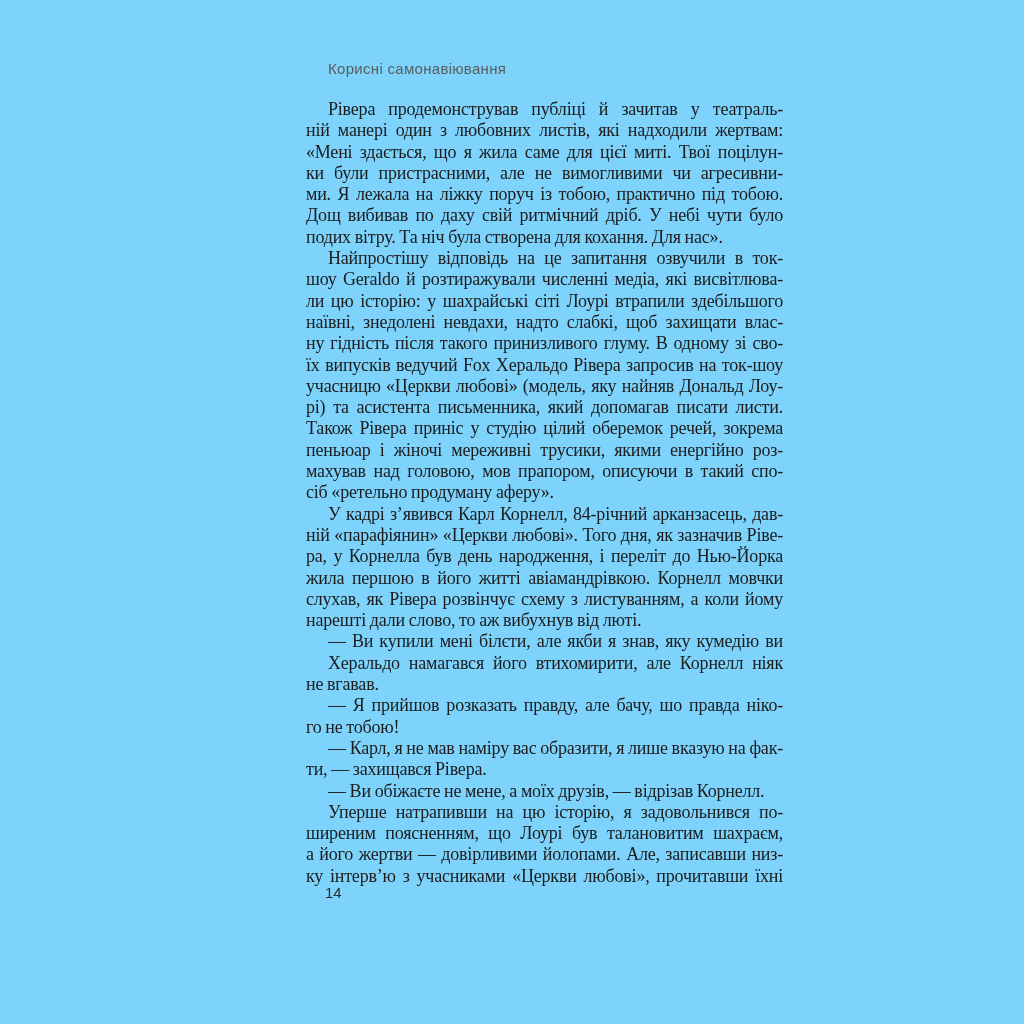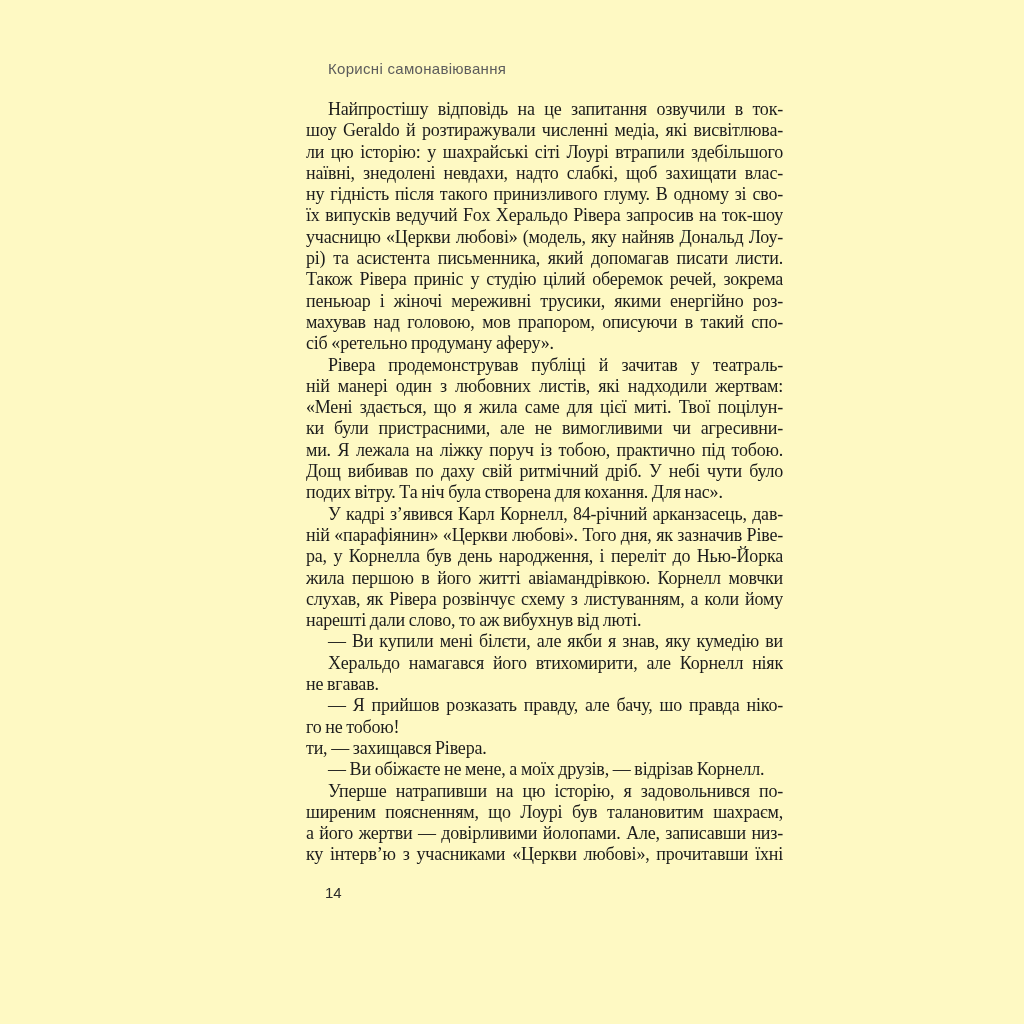--- a/index.html
+++ b/index.html
@@ -1,20 +1,20 @@
 <!DOCTYPE html>
 <html><head>
 <meta charset="utf-8">
 <style>
   html, body { margin: 0; padding: 0; background: #ffffff; }
   .page {
     position: relative;
     width: 1024px;
     height: 1024px;
-    background: #fef9c3;
+    background: #7dd3fc;
     font-family: "Liberation Serif", "DejaVu Serif", serif;
     overflow: hidden;
   }
   .running-header {
     position: absolute;
     left: 328px;
     top: 60px;
     font-family: "Liberation Sans", "DejaVu Sans", sans-serif;
     font-size: 15px;
     line-height: 18px;
@@ -51,41 +51,41 @@
   }
 </style>
 </head>
 <body>
 
 <div class="page">
   <div class="running-header">Корисні самонавіювання</div>
 
   <div class="body-text">
       <div class="paragraph">
+        <div class="line indent">Рівера продемонстрував публіці й зачитав у театраль-</div>
+        <div class="line">ній манері один з любовних листів, які надходили жертвам:</div>
+        <div class="line">«Мені здається, що я жила саме для цієї миті. Твої поцілун-</div>
+        <div class="line">ки були пристрасними, але не вимогливими чи агресивни-</div>
+        <div class="line">ми. Я лежала на ліжку поруч із тобою, практично під тобою.</div>
+        <div class="line">Дощ вибивав по даху свій ритмічний дріб. У небі чути було</div>
+        <div class="line no-just">подих вітру. Та ніч була створена для кохання. Для нас».</div>
+      </div>
+      <div class="paragraph">
         <div class="line indent">Найпростішу відповідь на це запитання озвучили в ток-</div>
         <div class="line">шоу Geraldo й розтиражували численні медіа, які висвітлюва-</div>
         <div class="line">ли цю історію: у шахрайські сіті Лоурі втрапили здебільшого</div>
         <div class="line">наївні, знедолені невдахи, надто слабкі, щоб захищати влас-</div>
         <div class="line">ну гідність після такого принизливого глуму. В одному зі сво-</div>
         <div class="line">їх випусків ведучий Fox Херальдо Рівера запросив на ток-шоу</div>
         <div class="line">учасницю «Церкви любові» (модель, яку найняв Дональд Лоу-</div>
         <div class="line">рі) та асистента письменника, який допомагав писати листи.</div>
         <div class="line">Також Рівера приніс у студію цілий оберемок речей, зокрема</div>
         <div class="line">пеньюар і жіночі мереживні трусики, якими енергійно роз-</div>
         <div class="line">махував над головою, мов прапором, описуючи в такий спо-</div>
         <div class="line no-just">сіб «ретельно продуману аферу».</div>
-      </div>
-      <div class="paragraph">
-        <div class="line indent">Рівера продемонстрував публіці й зачитав у театраль-</div>
-        <div class="line">ній манері один з любовних листів, які надходили жертвам:</div>
-        <div class="line">«Мені здається, що я жила саме для цієї миті. Твої поцілун-</div>
-        <div class="line">ки були пристрасними, але не вимогливими чи агресивни-</div>
-        <div class="line">ми. Я лежала на ліжку поруч із тобою, практично під тобою.</div>
-        <div class="line">Дощ вибивав по даху свій ритмічний дріб. У небі чути було</div>
-        <div class="line no-just">подих вітру. Та ніч була створена для кохання. Для нас».</div>
       </div>
       <div class="paragraph">
         <div class="line indent">У кадрі з’явився Карл Корнелл, 84-річний арканзасець, дав-</div>
         <div class="line">ній «парафіянин» «Церкви любові». Того дня, як зазначив Ріве-</div>
         <div class="line">ра, у Корнелла був день народження, і переліт до Нью-Йорка</div>
         <div class="line">жила першою в його житті авіамандрівкою. Корнелл мовчки</div>
         <div class="line">слухав, як Рівера розвінчує схему з листуванням, а коли йому</div>
         <div class="line no-just">нарешті дали слово, то аж вибухнув від люті.</div>
       </div>
       <div class="paragraph">
@@ -93,20 +93,21 @@
       </div>
       <div class="paragraph">
         <div class="line indent">Херальдо намагався його втихомирити, але Корнелл ніяк</div>
         <div class="line no-just">не вгавав.</div>
       </div>
       <div class="paragraph">
         <div class="line indent">— Я прийшов розказать правду, але бачу, шо правда ніко-</div>
         <div class="line no-just">го не тобою!</div>
       </div>
       <div class="paragraph">
+        <div class="line indent">— Карл, я не мав наміру вас образити, я лише вказую на фак-</div>
         <div class="line no-just">ти, — захищався Рівера.</div>
       </div>
       <div class="paragraph">
         <div class="line indent no-just">— Ви обіжаєте не мене, а моїх друзів, — відрізав Корнелл.</div>
       </div>
       <div class="paragraph">
         <div class="line indent">Уперше натрапивши на цю історію, я задовольнився по-</div>
         <div class="line">ширеним поясненням, що Лоурі був талановитим шахраєм,</div>
         <div class="line">а його жертви — довірливими йолопами. Але, записавши низ-</div>
         <div class="line">ку інтерв’ю з учасниками «Церкви любові», прочитавши їхні</div>

